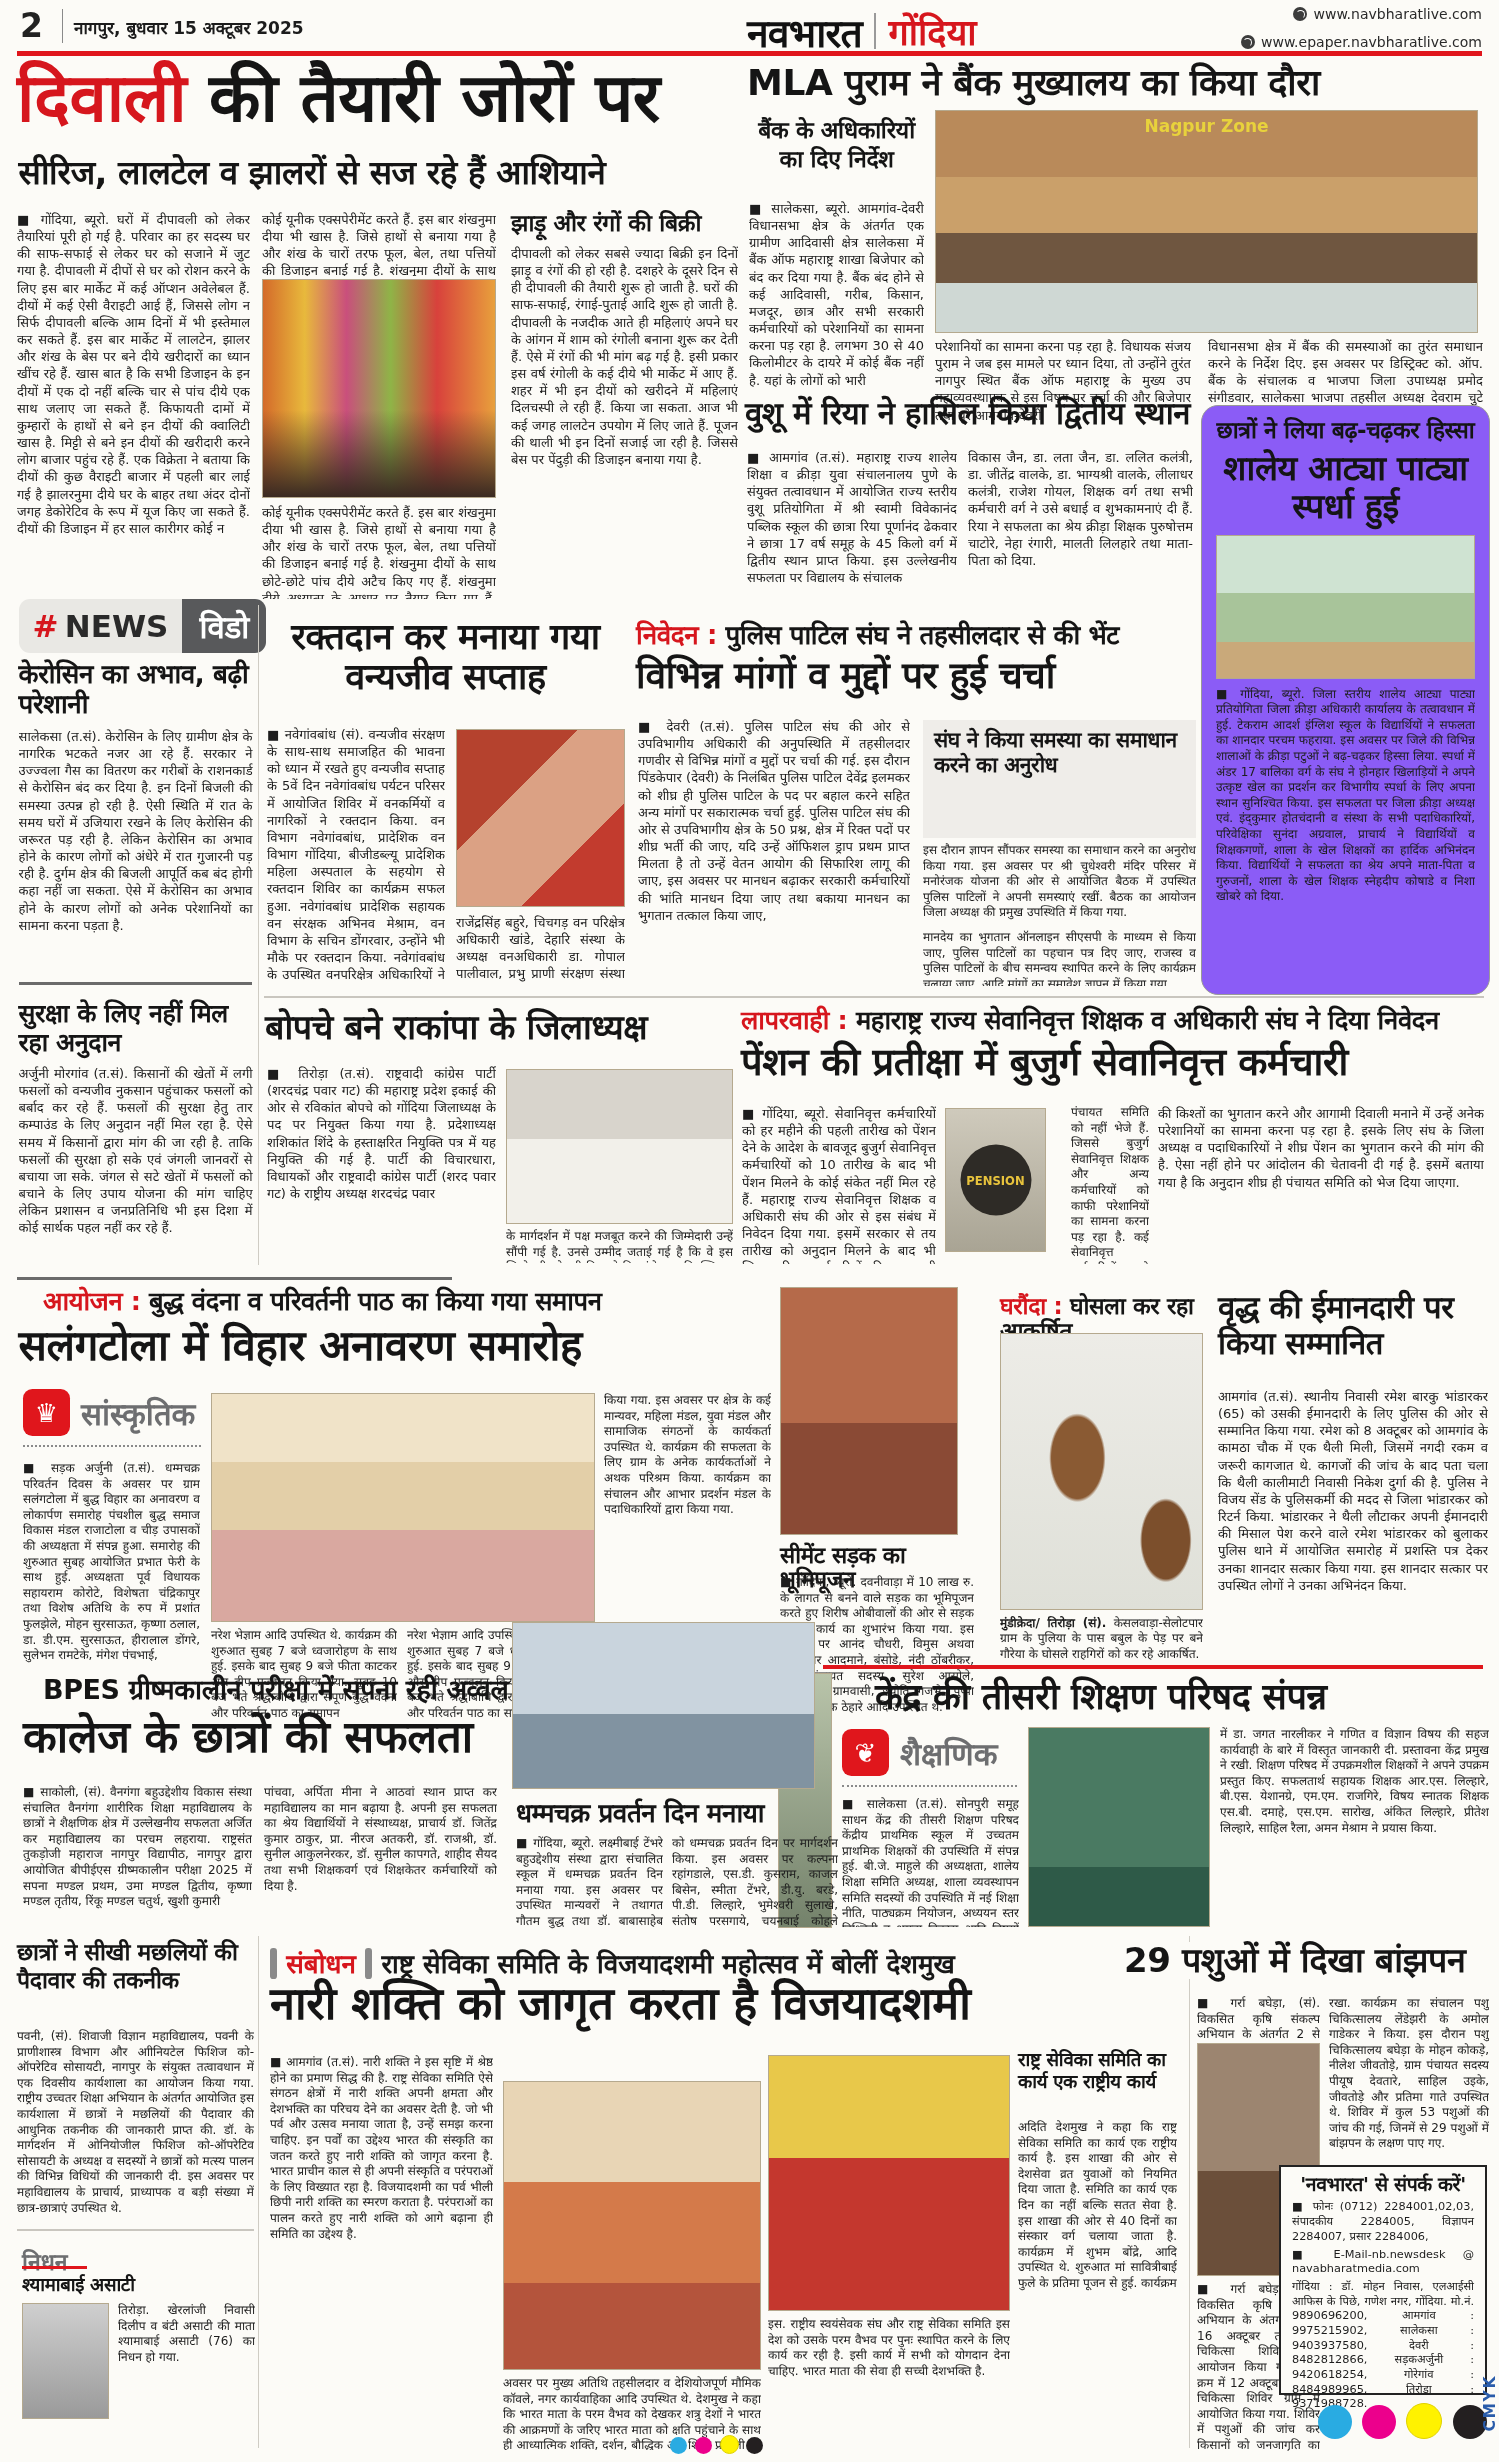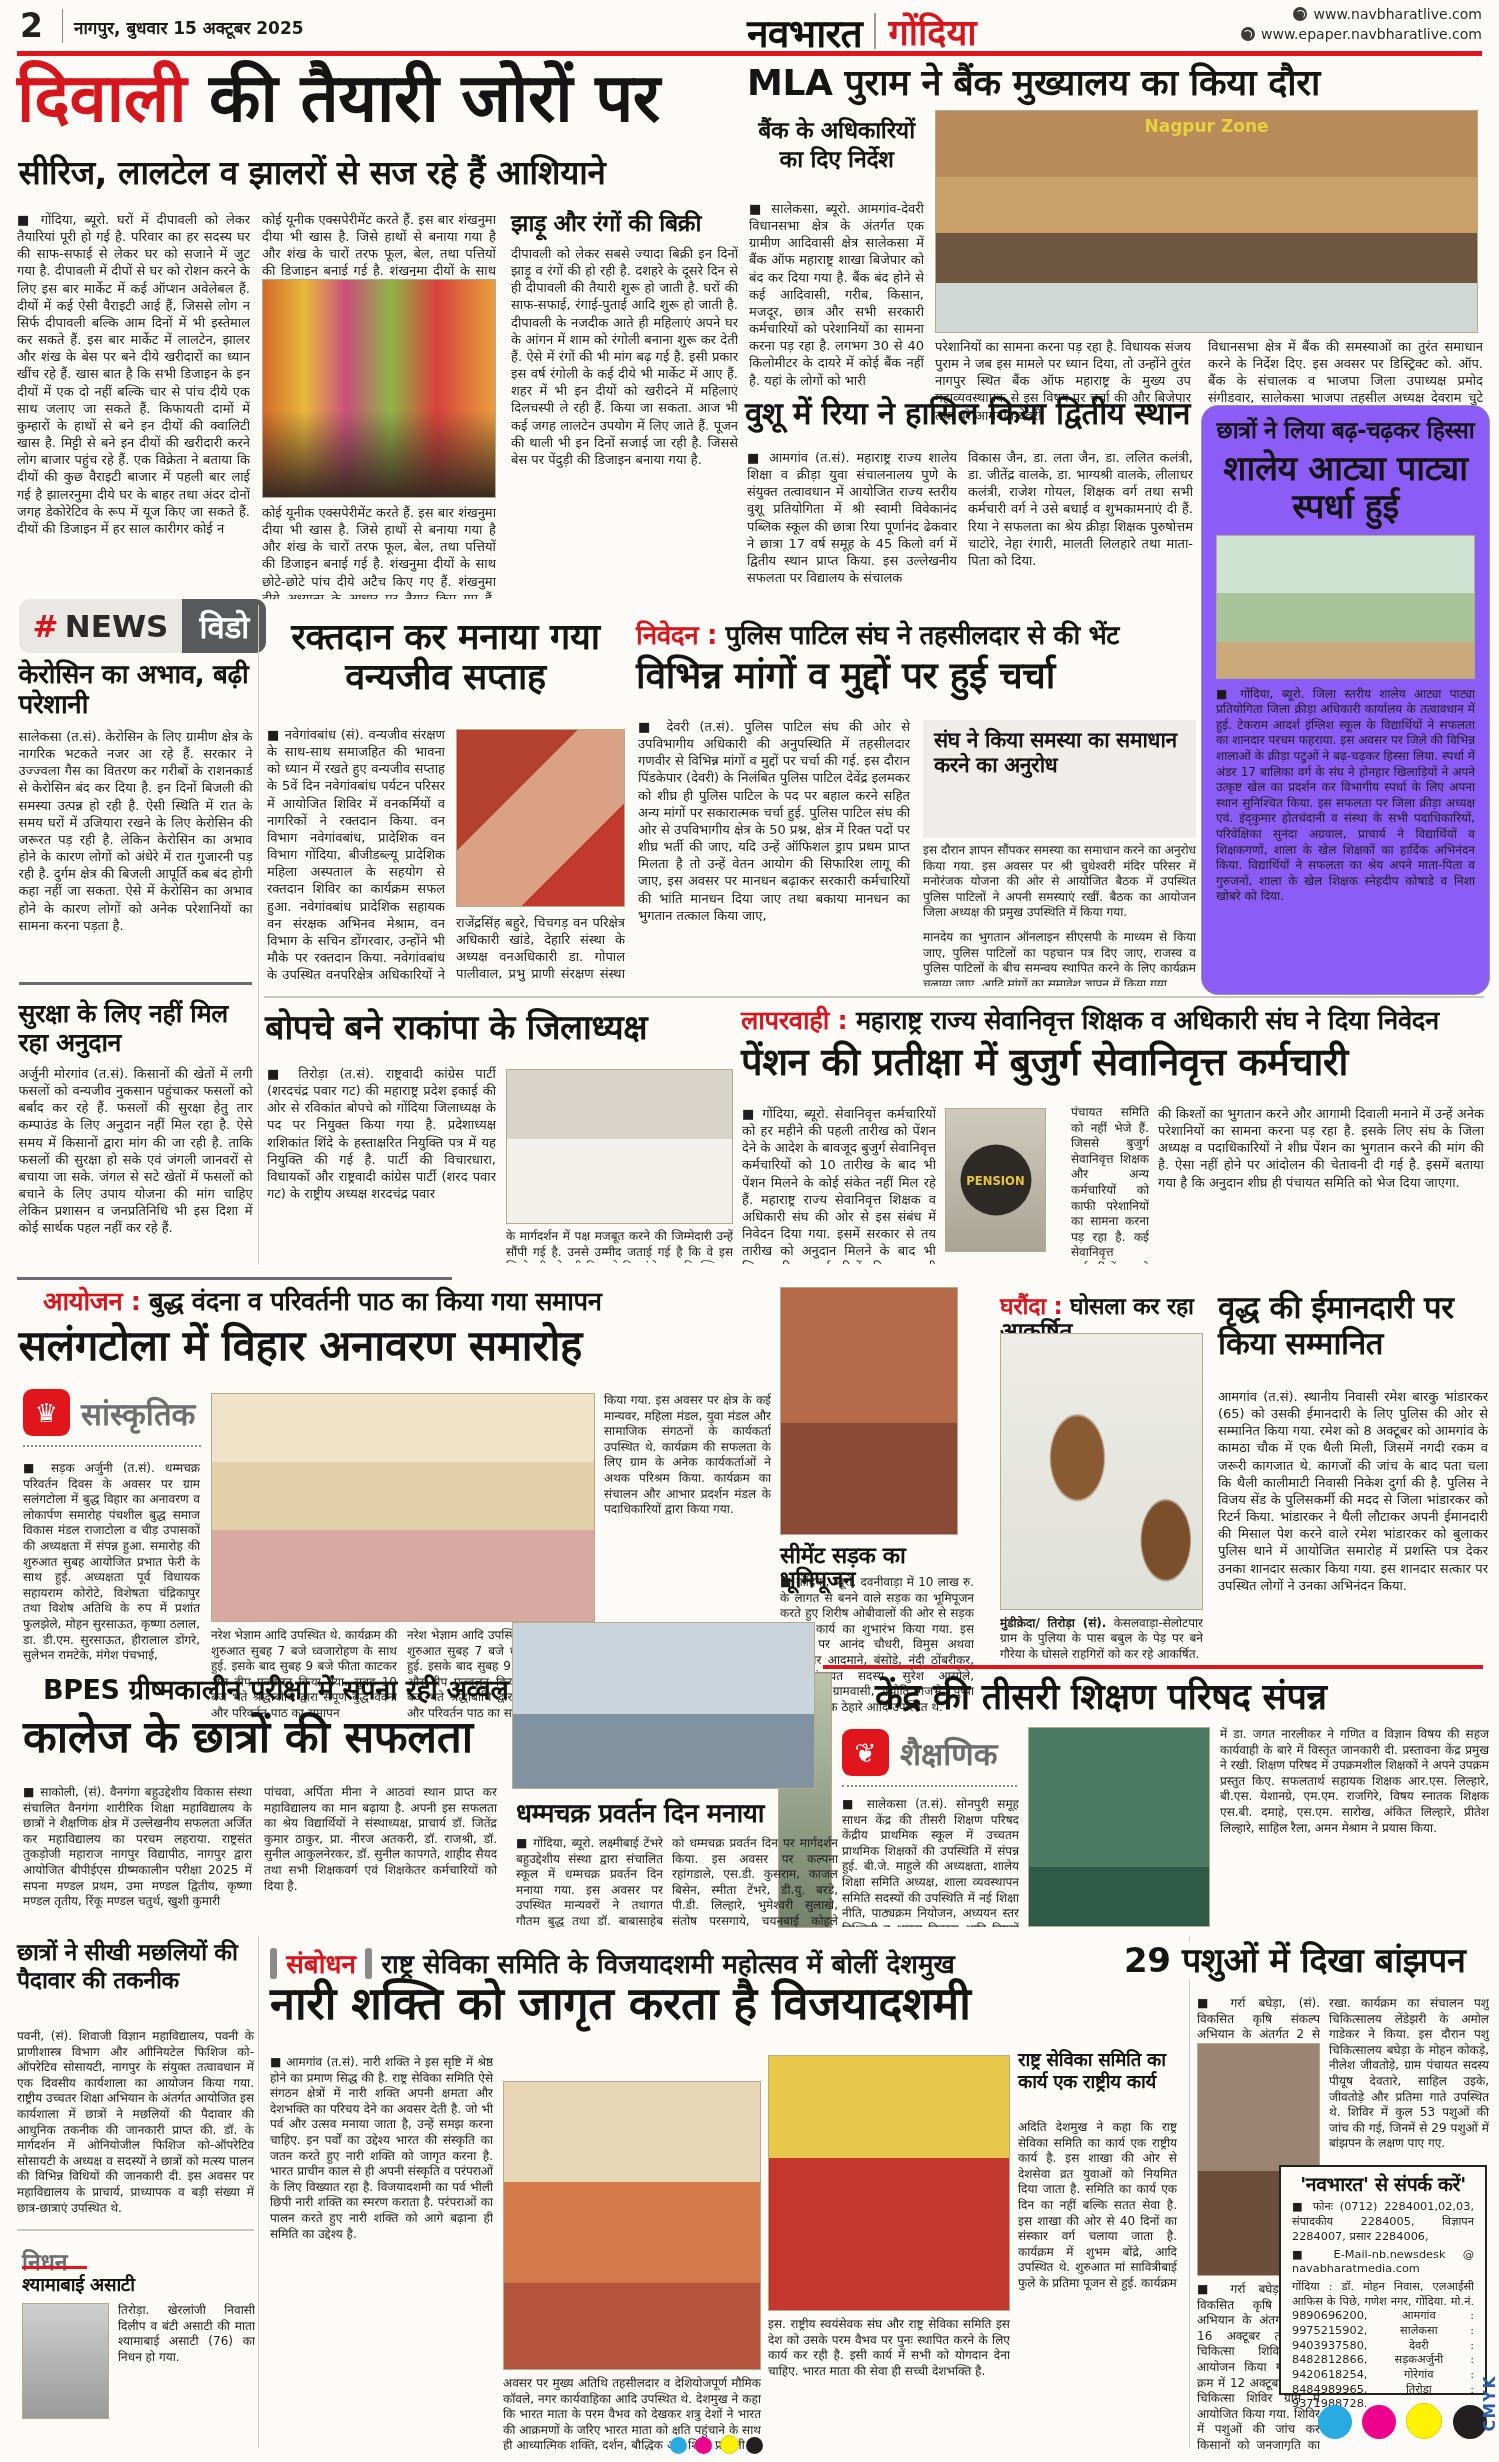--- a/index.html
+++ b/index.html
@@ -47,21 +47,21 @@
   <div class="abs" style="left:20px;top:6.2px;font-size:33px;font-weight:700;color:#222;">2</div>
   <div class="vline" style="left:62px;top:9.3px;height:34px;background:#8a8a8a;"></div>
   <div class="abs" style="left:74px;top:15.5px;font-size:17px;font-weight:800;color:#1c1c1c;">नागपुर, बुधवार 15 अक्टूबर 2025</div>
   <div class="abs" style="left:747px;top:4.7px;display:flex;align-items:center;gap:12.4px;">
     <span style="font-size:39px;font-weight:900;color:#111;letter-spacing:-0.8px;">नवभारत</span>
     <span class="vline" style="position:static;display:inline-block;width:1.6px;height:36px;background:#9a9a9a;"></span>
     <span style="font-size:36px;font-weight:900;color:#d6161d;">गोंदिया</span>
   </div>
   <div class="abs" style="right:17px;top:6.2px;text-align:right;font-size:14px;color:#2a2a2a;">
     <div><span class="globe"></span><span>www.navbharatlive.com</span></div>
-    <div style="margin-top:4px;"><span class="globe"></span><span>www.epaper.navbharatlive.com</span></div>
+    <div style="margin-top:12px;"><span class="globe"></span><span>www.epaper.navbharatlive.com</span></div>
   </div>
 </div>
 <div class="rule-red" style="left:17px;top:51px;width:1465px;height:4.7px;"></div>
 
 <div class="abs hl" style="left:17px;top:62px;width:726px;font-size:67px;">
   <span class="red">दिवाली</span><span> की तैयारी जोरों पर</span>
 </div>
 <div class="abs hl" style="left:18.6px;top:155px;width:722px;font-size:33px;font-weight:800;">सीरिज, लालटेल व झालरों से सज रहे हैं आशियाने</div>
 <div class="abs bt" style="left:17px;top:211px;width:233px;height:388px;overflow:hidden;">■ गोंदिया, ब्यूरो.  घरों में दीपावली को लेकर तैयारियां पूरी हो गई है. परिवार का हर सदस्य घर की साफ-सफाई से लेकर घर को सजाने में जुट गया है. दीपावली में दीपों से घर को रोशन करने के लिए इस बार मार्केट में कई ऑप्शन अवेलेबल हैं. दीयों में कई ऐसी वैराइटी आई हैं, जिससे लोग न सिर्फ दीपावली बल्कि आम दिनों में भी इस्तेमाल कर सकते हैं. इस बार मार्केट में लालटेन, झालर और शंख के बेस पर बने दीये खरीदारों का ध्यान खींच रहे हैं. खास बात है कि सभी डिजाइन के इन दीयों में एक दो नहीं बल्कि चार से पांच दीये एक साथ जलाए जा सकते हैं. किफायती दामों में कुम्हारों के हाथों से बने इन दीयों की क्वालिटी खास है. मिट्टी से बने इन दीयों की खरीदारी करने लोग बाजार पहुंच रहे हैं. एक विक्रेता ने बताया कि दीयों की कुछ वैराइटी बाजार में पहली बार लाई गई है झालरनुमा दीये घर के बाहर तथा अंदर दोनों जगह डेकोरेटिव के रूप में यूज किए जा सकते हैं. दीयों की डिजाइन में हर साल कारीगर कोई न</div>
 <div class="ph" style="left:262px;top:279px;width:234px;height:219px;background:linear-gradient(90deg,#d46a2a,#e8b93c 18%,#c94f7c 36%,#8fb447 55%,#d8413c 75%,#e8a03c);">

